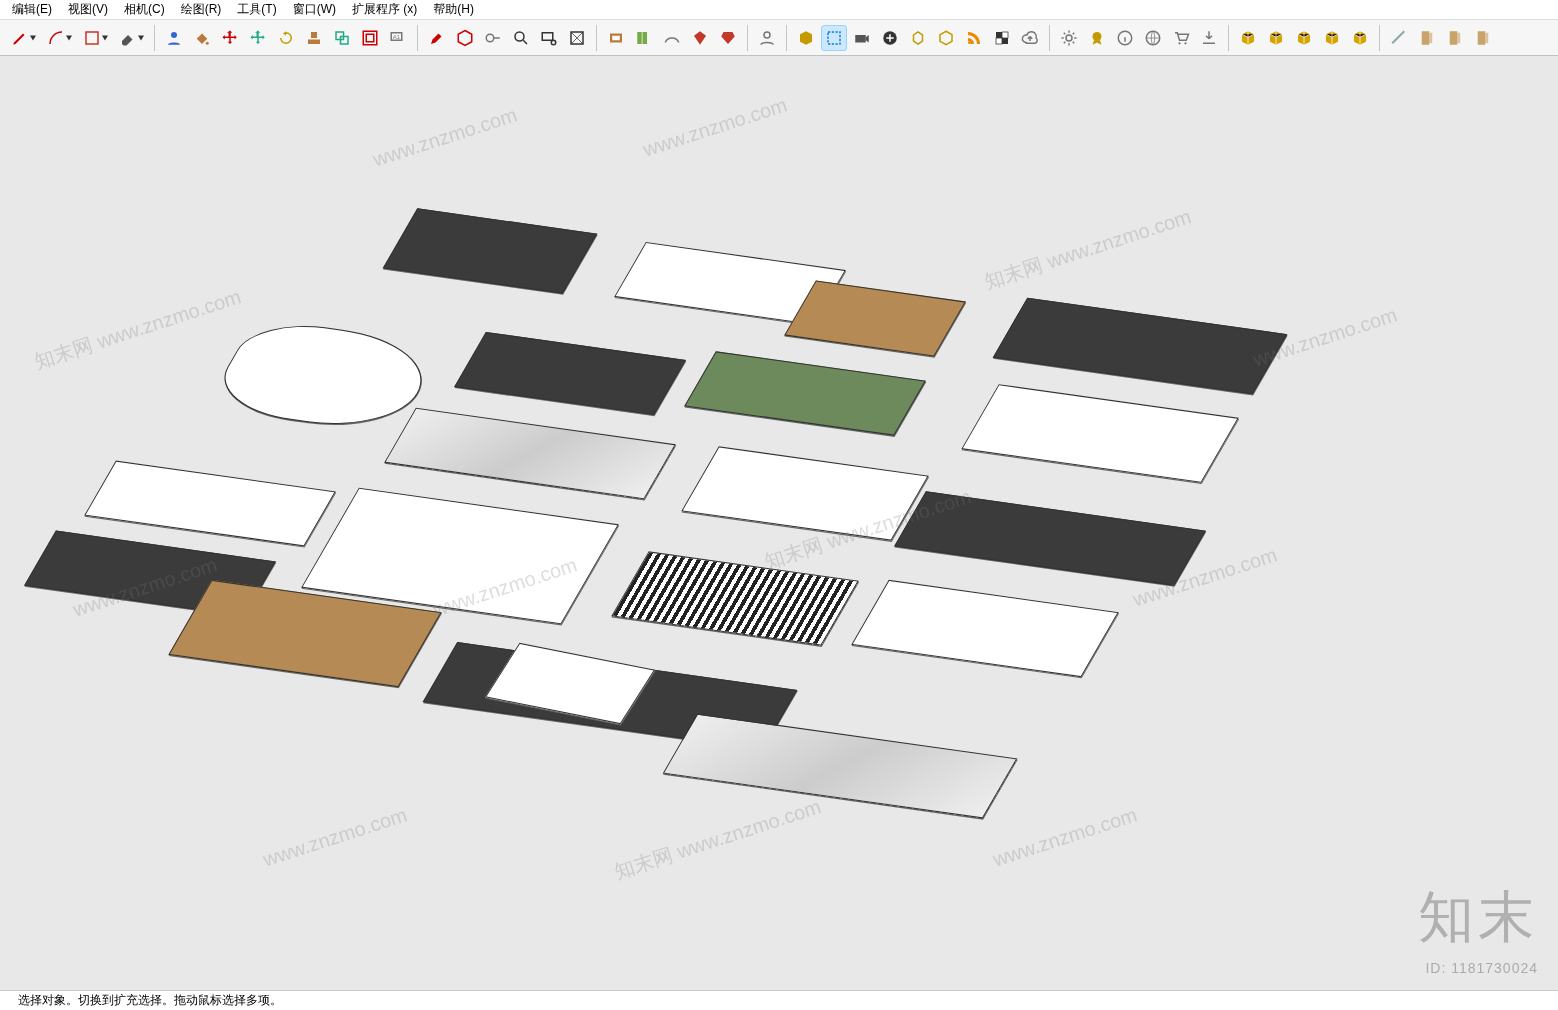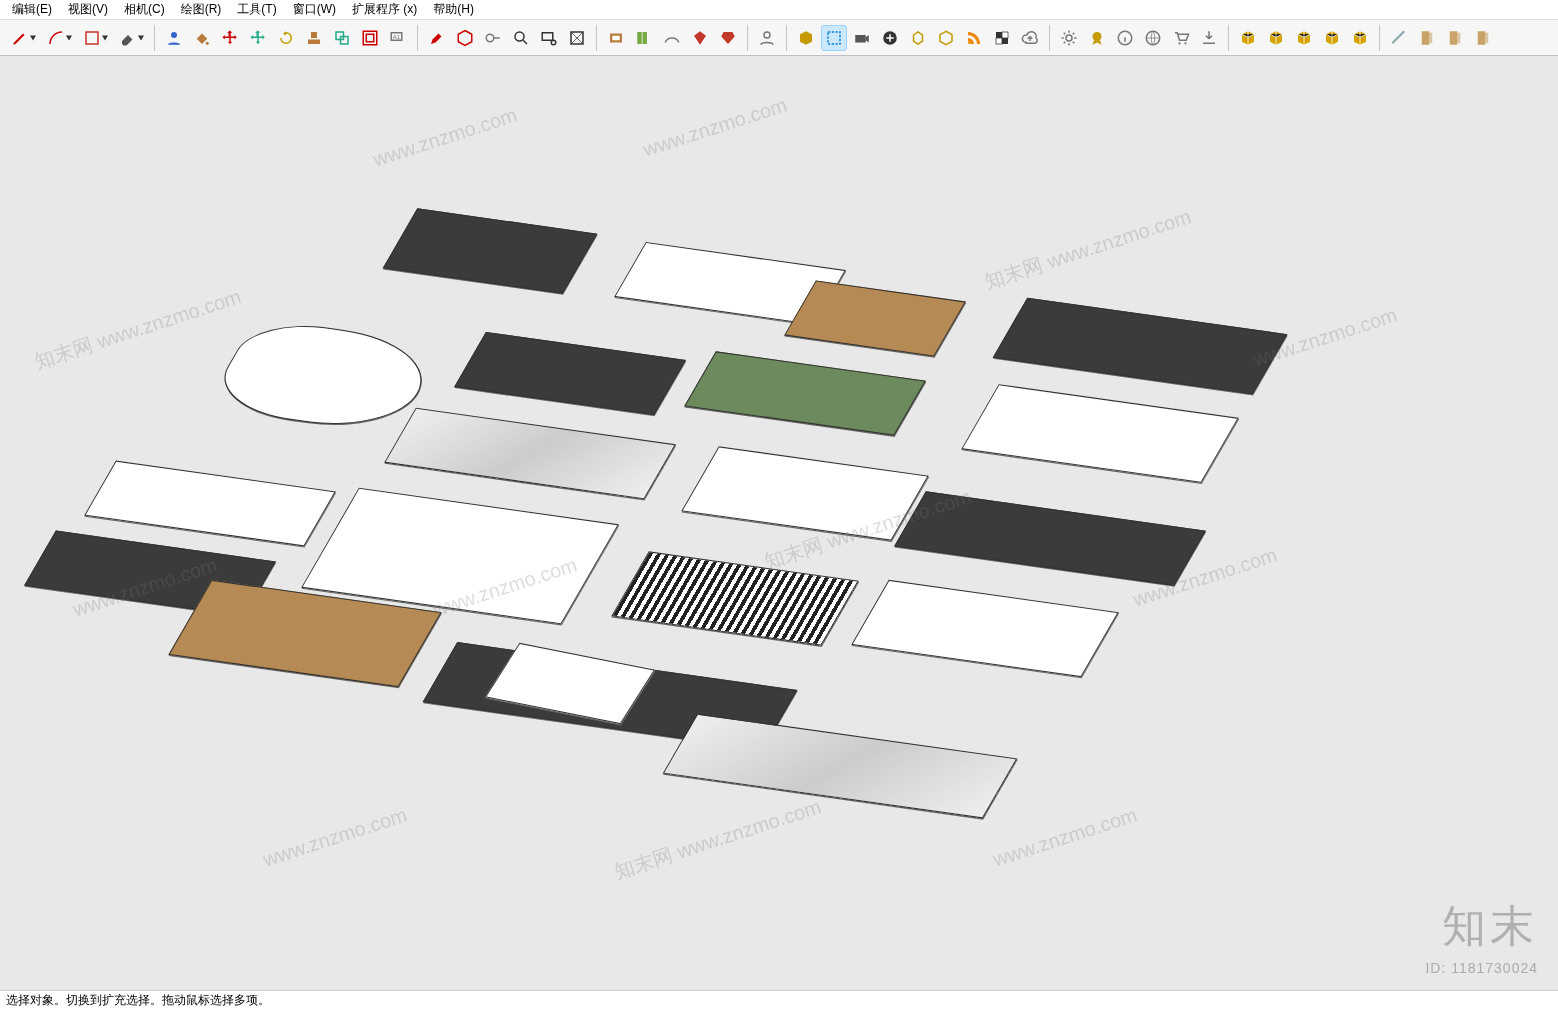--- a/index.html
+++ b/index.html
@@ -32,25 +32,25 @@
   
   .model { position:absolute; background:#fff; border:1px solid #333; transform:skew(-30deg, 8deg); box-shadow:1px 1px 0 #666; }
   .model.dark { background:#3b3b3b; }
   .model.wood { background:#b58a55; }
   .model.green { background:#6d8a5d; }
   .model.marble { background:linear-gradient(135deg,#eee,#ccc,#eee); }
   .model.stripes { background:repeating-linear-gradient(90deg,#222,#222 4px,#fff 4px,#fff 8px); }
 
   
   .wm { position:absolute; font-size:20px; color:rgba(120,120,120,.25); transform:rotate(-18deg); pointer-events:none; white-space:nowrap;}
-  .wm-brand { position:absolute; right:20px; bottom:34px; color:rgba(120,120,120,.5); font-size:44px; letter-spacing:4px; pointer-events:none;margin-left:28px;}
+  .wm-brand { position:absolute; right:20px; bottom:34px; color:rgba(120,120,120,.5); font-size:56px; letter-spacing:4px; pointer-events:none;margin-left:28px;}
   .wm-id { position:absolute; right:20px; bottom:14px; color:rgba(120,120,120,.55); font-size:14px; letter-spacing:1px; pointer-events:none; }
 
   
-  .statusbar { position:absolute; left:0; right:0; bottom:0; height:20px; background:#fff; border-top:1px solid #ccc; display:flex; align-items:center; padding:0 6px; color:#000; }
+  .statusbar { position:absolute; left:0; right:0; bottom:0; height:20px; background:#fff; border-top:1px solid #ccc; display:flex; align-items:center; padding:0 18px; color:#000; }
 </style>
 </head>
 <body>
 
 <div class="menubar">
   <div class="menu-item">编辑(E)</div>
   <div class="menu-item">视图(V)</div>
   <div class="menu-item">相机(C)</div>
   <div class="menu-item">绘图(R)</div>
   <div class="menu-item">工具(T)</div>

